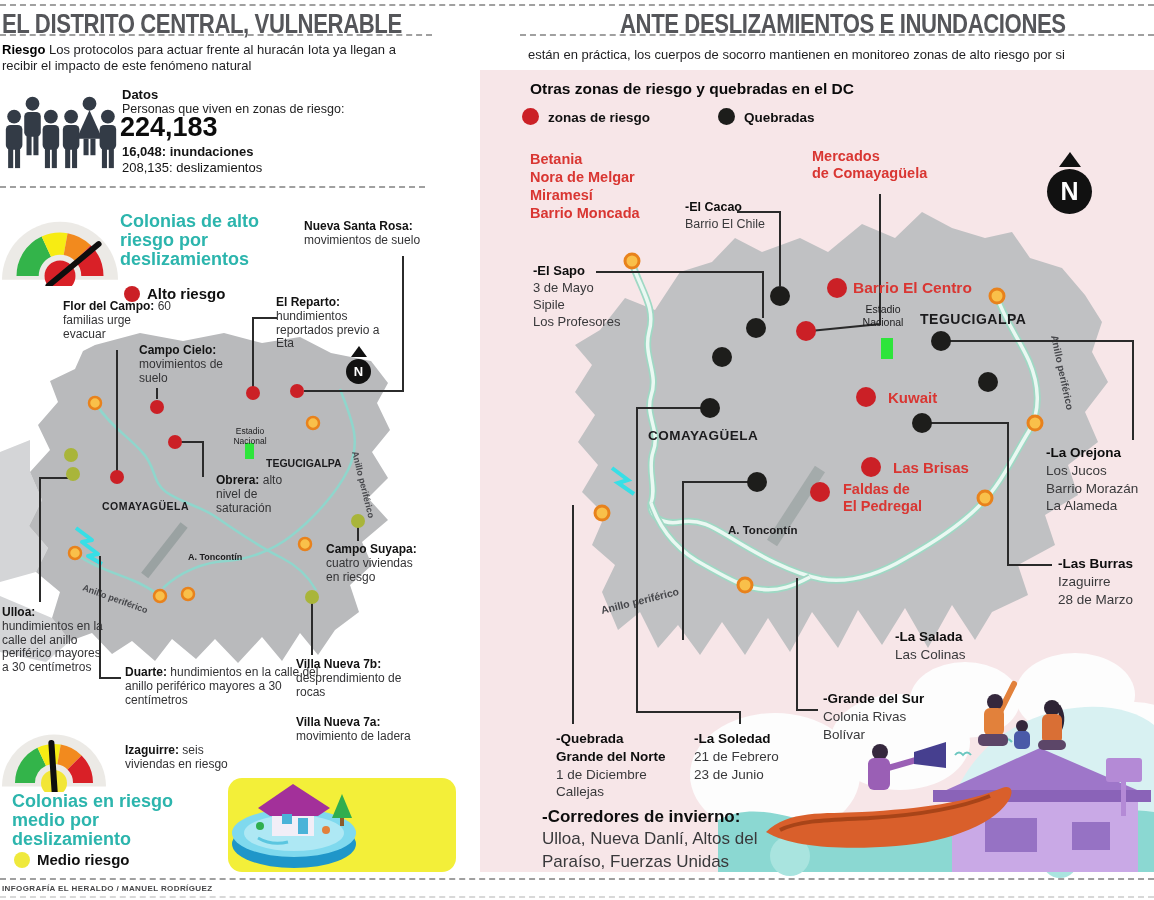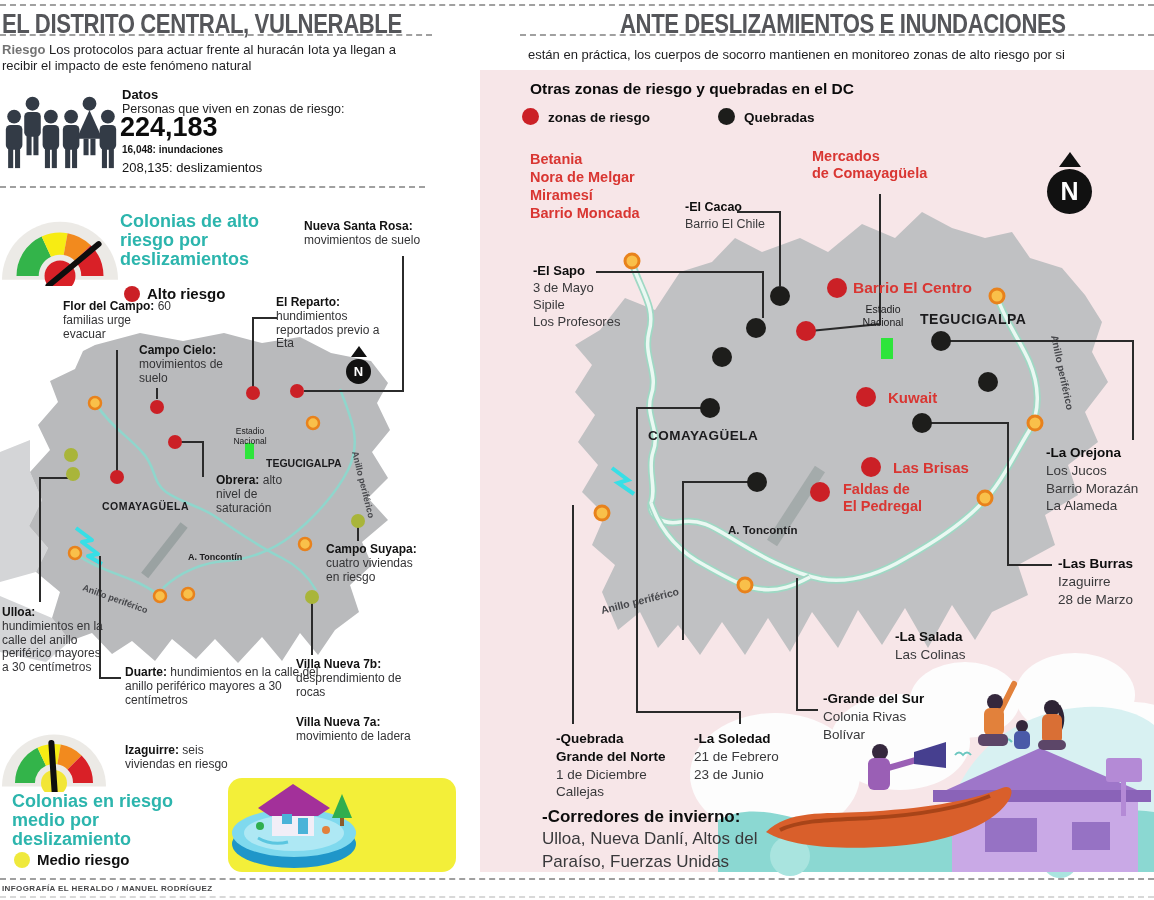--- a/index.html
+++ b/index.html
@@ -3,21 +3,21 @@
 <meta charset="utf-8">
 <style>
   *{margin:0;padding:0;box-sizing:border-box}
   body{font-family:"Liberation Sans",sans-serif;background:#fff}
   .stage{position:relative;width:1154px;height:900px;background:#fff;overflow:hidden}
   .abs{position:absolute}
   .dash{position:absolute;height:0;border-top:2px dashed #a0a0a0}
   .t-h{position:absolute;color:#55565a;font-weight:700;font-size:27px;letter-spacing:-.5px;
        transform:scaleX(.82);transform-origin:left top;white-space:nowrap}
   .lede{position:absolute;font-size:13px;color:#1e1e20;line-height:1.2}
-  .lede b{color:#737373}
+  .lede b{color:#000000}
   .co{position:absolute;font-size:12px;line-height:1.15;color:#333335}
   .co b{color:#121212}
   .teal{position:absolute;color:#2cb5ad;font-weight:700;font-size:18px;line-height:1.06}
   .leg{position:absolute;font-weight:700;font-size:15px;color:#101010;white-space:nowrap}
   .dot{position:absolute;border-radius:50%}
   .redlbl{position:absolute;color:#d93632;font-weight:700;line-height:1.15;white-space:nowrap}
   .blk{position:absolute;color:#141414;font-size:13px;line-height:1.32}
   .blk .bl{font-weight:700;color:#0d0d0d}
   .blk .rl{color:#39393b}
   .maplbl{position:absolute;font-weight:700;color:#1b1b1d;white-space:nowrap}
@@ -225,21 +225,21 @@
         <use href="#pg-man" x="20" y="4"></use>
         <use href="#pg-man" x="40" y="18"></use>
       <use href="#pg-man" x="62" y="18"></use>
         <use href="#pg-woman" x="82" y="4"></use>
         <use href="#pg-man" x="102" y="18"></use>
     </g>
   </svg>
   <div class="abs z2" style="left:122px;top:87px;font-weight:700;font-size:13px;color:#101010">Datos</div>
   <div class="abs z2" style="left:122px;top:102px;font-size:12.5px;color:#222">Personas que viven en zonas de riesgo:</div>
   <div class="abs z2" style="left:120px;top:112px;font-weight:700;font-size:27px;color:#0c0c0c">224,183</div>
-  <div class="abs z2" style="left:122px;top:144px;font-weight:700;font-size:10px;color:#141414">16,048: inundaciones</div>
+  <div class="abs z2" style="left:122px;top:144px;font-weight:700;font-size:13px;color:#141414">16,048: inundaciones</div>
   <div class="abs z2" style="left:122px;top:160px;font-weight:400;font-size:13px;color:#141414">208,135: deslizamientos</div>
   <div class="dash" style="left:0;top:186px;width:425px"></div>
 
   <svg class="abs z2" style="left:2px;top:208px" width="116" height="78" viewBox="0 0 120 80">
     <path d="M0,74 A60,60 0 0 1 120,74 Z" fill="#eceae6"></path>
     <path d="M15,70 A45,45 0 0 1 41,29.2 L50.7,50.1 A22,22 0 0 0 38,70 Z" fill="#33b44a"></path>
     <path d="M41,29.2 A45,45 0 0 1 67.8,25.7 L63.8,48.3 A22,22 0 0 0 50.7,50.1 Z" fill="#f7ec13"></path>
     <path d="M67.8,25.7 A45,45 0 0 1 91.8,38.2 L75.6,54.4 A22,22 0 0 0 63.8,48.3 Z" fill="#f28a1e"></path>
     <path d="M91.8,38.2 A45,45 0 0 1 105,70 L82,70 A22,22 0 0 0 75.6,54.4 Z" fill="#d92027"></path>
     <circle cx="60" cy="70" r="16" fill="#d92027"></circle>

